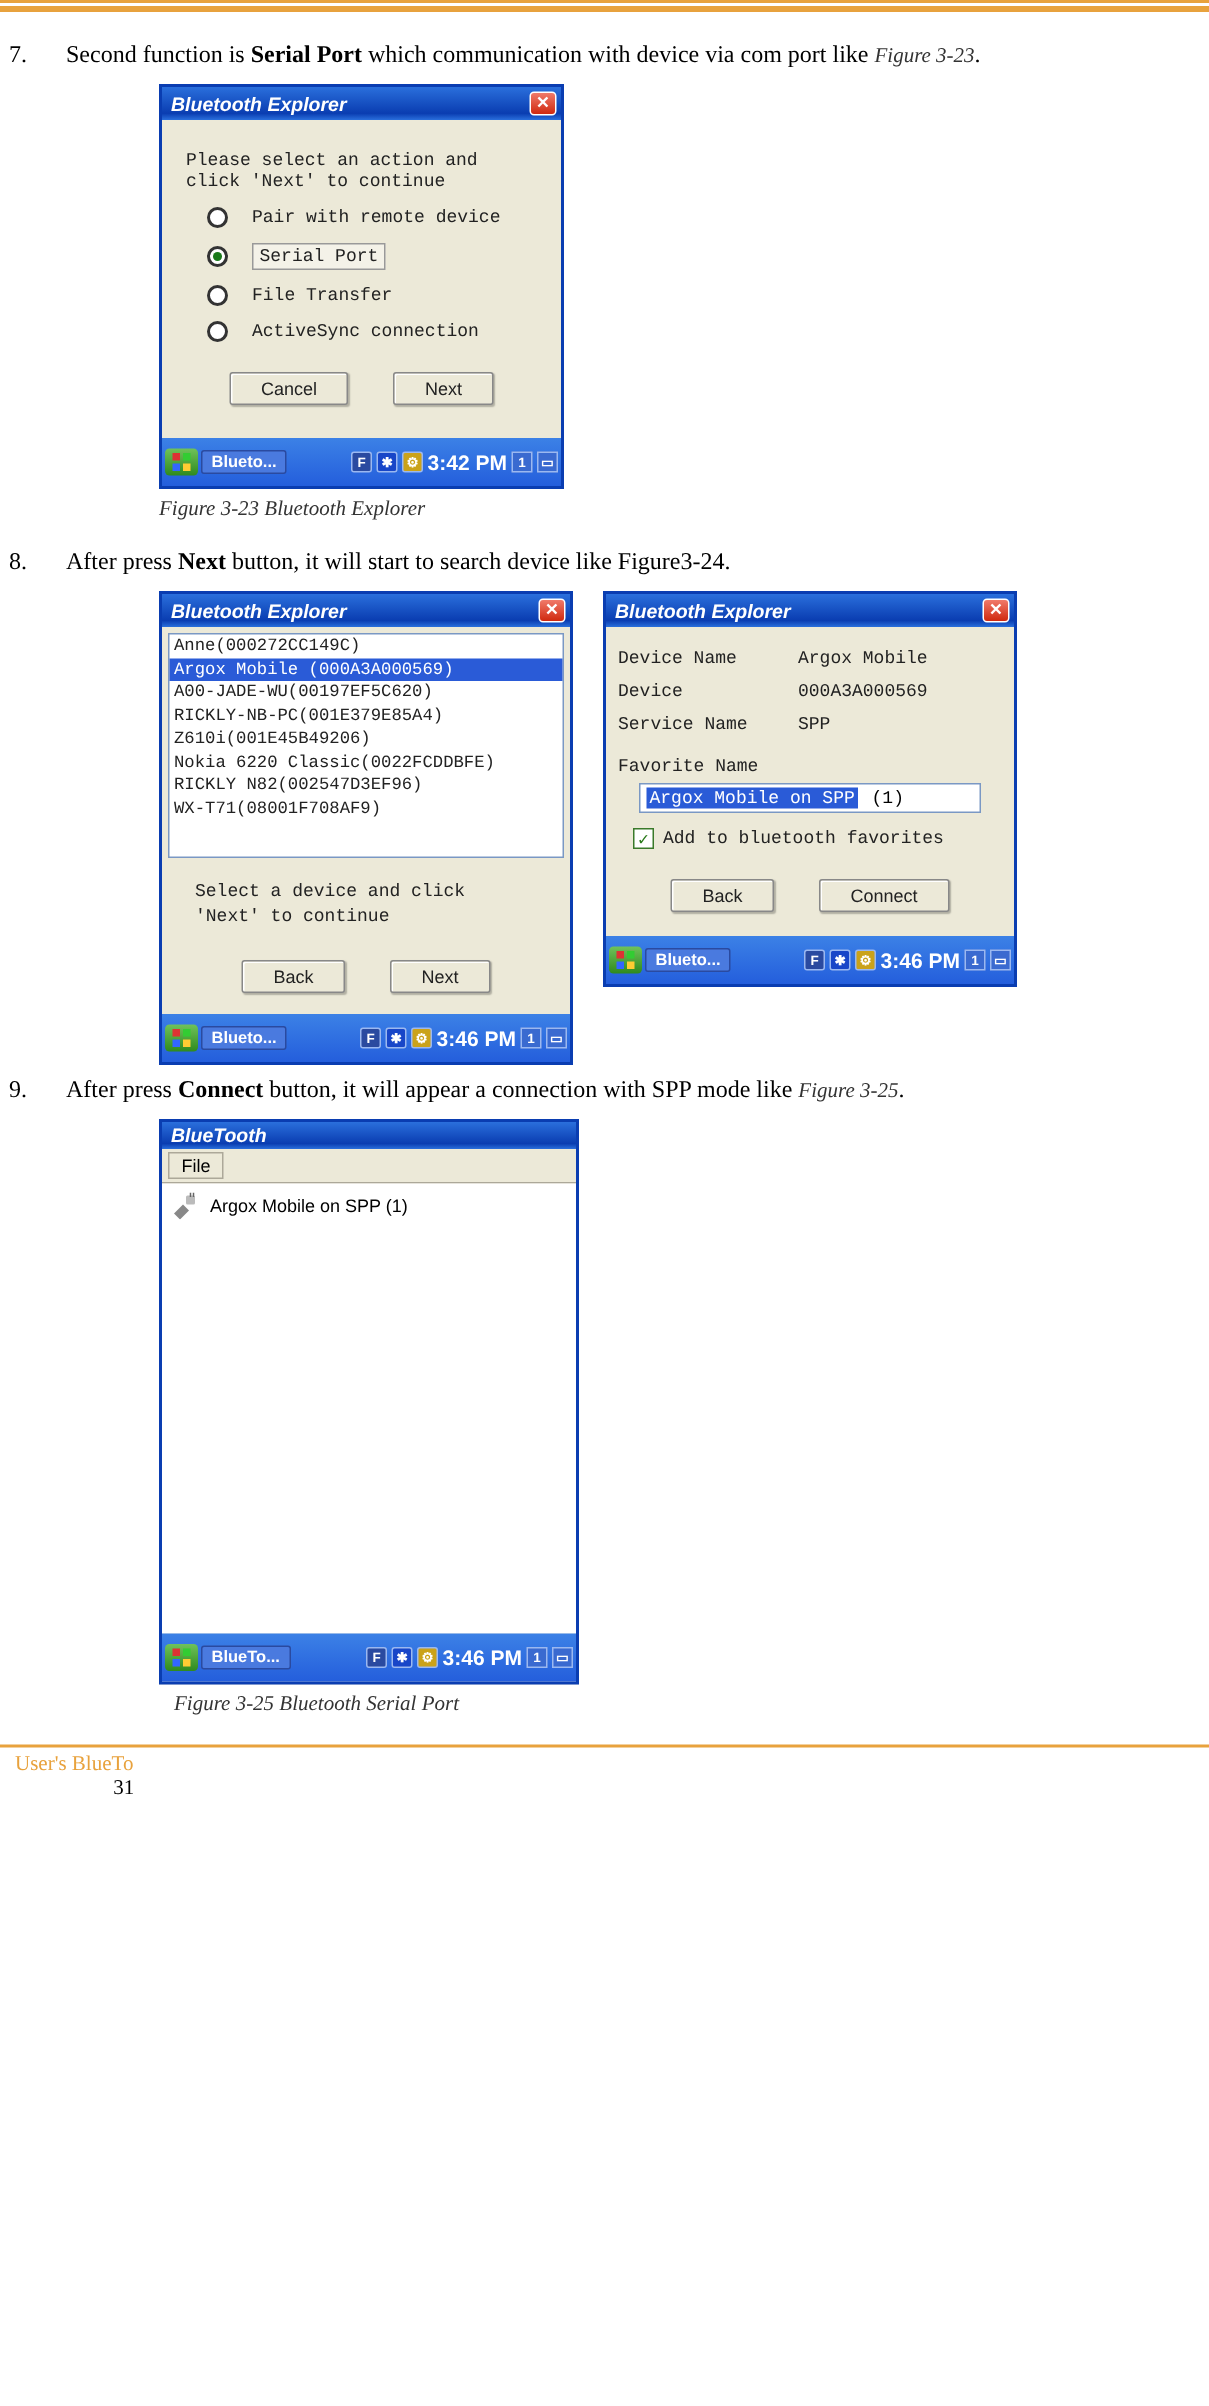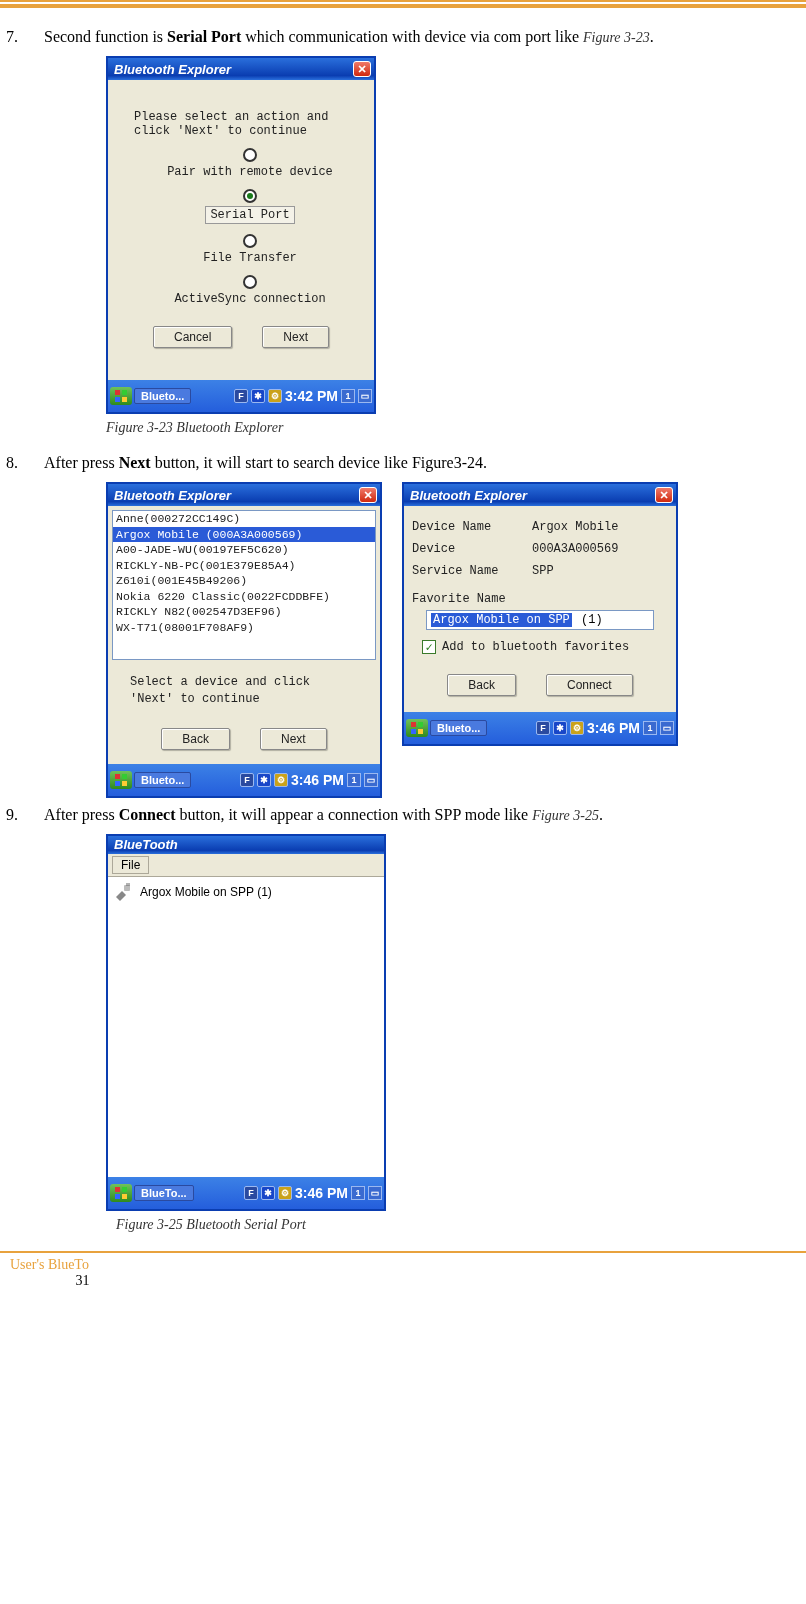--- a/index.html
+++ b/index.html
@@ -44,22 +44,22 @@
   }
   .closebtn {
     width: 18px; height: 16px;
     background: linear-gradient(to bottom,#f07a6a,#d0290f);
     border: 1px solid #fff;
     border-radius: 3px;
     color:#fff; font-weight:bold; font-style:normal;
     display:flex;align-items:center;justify-content:center;
     font-size:11px; line-height:1;
   }
-  .win-body { padding: 22px; font-family: "Courier New", monospace; font-size: 12px; color:#222;}
-  .radio-row { display:flex; align-items:center; gap:3px; margin: 10px 0 10px 18px; flex-direction: column;}
+  .win-body { padding: 12px; font-family: "Courier New", monospace; font-size: 12px; color:#222;}
+  .radio-row { display:flex; align-items:center; gap:16px; margin: 10px 0 10px 18px;}
   .radio { width:14px;height:14px;border:2px solid #333;border-radius:50%;display:inline-flex;align-items:center;justify-content:center;background:#fff;}
   .radio.sel::after{content:"";width:6px;height:6px;background:#1a7a1a;border-radius:50%;}
   .radio-label{font-family:"Courier New",monospace;}
   .radio-label.boxed{border:1px solid #999;padding:1px 4px;background:#f4f2e8;}
   .btnrow{display:flex;justify-content:center;gap:30px;margin:20px 0 10px 0;}
   .btn{border:1px solid #888;background:#ece9d8;padding:3px 20px;font-family:Tahoma,sans-serif;font-size:12px;border-radius:2px;box-shadow:inset 1px 1px 0 #fff, 1px 1px 1px rgba(0,0,0,.25);}
   .taskbar{height:32px;background:linear-gradient(to bottom,#3c81e6,#245edc);display:flex;align-items:center;gap:2px;padding:0 2px;font-size:11px;color:#fff;font-family:Tahoma,sans-serif;font-weight:bold;}
   .start{width:22px;height:18px;background:linear-gradient(to bottom,#6fc25a,#2f8a1d);border-radius:3px;display:flex;align-items:center;justify-content:center;}
   .start svg{width:14px;height:14px;}
   .taskbtn{background:#4a7adf;border:1px solid #2a4aa0;border-radius:2px;padding:1px 6px;height:16px;display:flex;align-items:center;}

